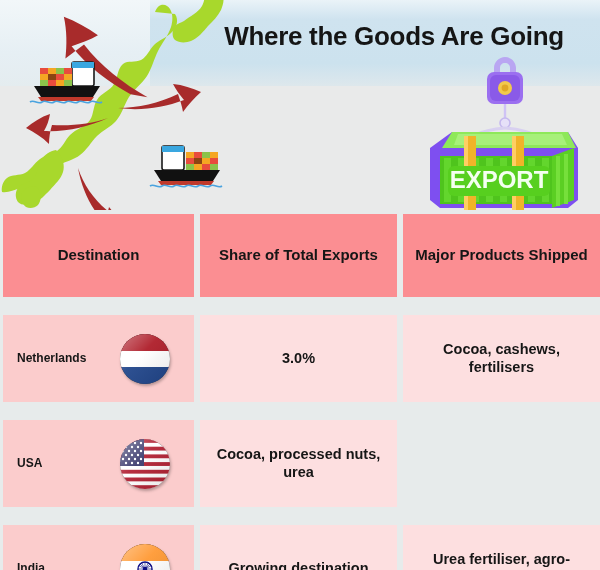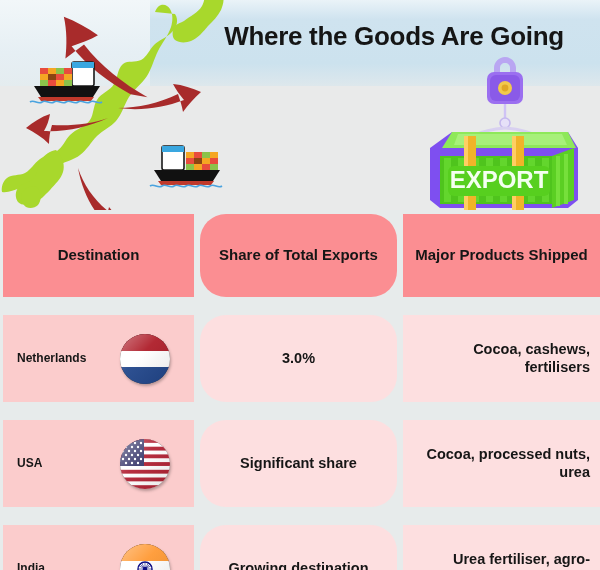--- a/index.html
+++ b/index.html
@@ -87,22 +87,22 @@
     display: flex;
     align-items: center;
     justify-content: center;
     box-sizing: border-box;
     text-align: center;
     font-weight: bold;
     color: #161616;
     line-height: 1.22;
   }
   .c1 { width: 191px; flex: 0 0 191px; }
-  .c2 { width: 197px; flex: 0 0 197px; border-radius: 26px; }
-  .c3 { width: 197px; flex: 0 0 197px; text-align: right; }
+  .c2 { width: 197px; flex: 0 0 197px; }
+  .c3 { width: 197px; flex: 0 0 197px; }
 
   .row-head .cell {
     height: 83px;
     background: #fb8e92;
     font-size: 15px;
     padding: 0 8px;
   }
   .row-body .cell {
     height: 87px;
     background: #fddfe0;
@@ -324,21 +324,20 @@
                 <circle cx="9" cy="20" r="1.2"></circle>
                 <circle cx="15" cy="20" r="1.2"></circle>
                 <circle cx="21" cy="20" r="1.2"></circle>
               <circle cx="6" cy="24" r="1.2"></circle>
                 <circle cx="12" cy="24" r="1.2"></circle>
                 <circle cx="18" cy="24" r="1.2"></circle>
             </g>
           </svg>
         </span>
       </div>
-      <div class="cell c2">Significant share</div>
       <div class="cell c3">Cocoa, processed nuts, urea</div>
     </div>
 
     <div class="row row-body">
       <div class="cell c1">
         <span class="dest-label">India</span>
         <span class="flag">
           <svg viewBox="0 0 50 50">
             <rect x="0" y="0" width="50" height="17" fill="#ff9933"></rect>
             <rect x="0" y="17" width="50" height="16" fill="#ffffff"></rect>

